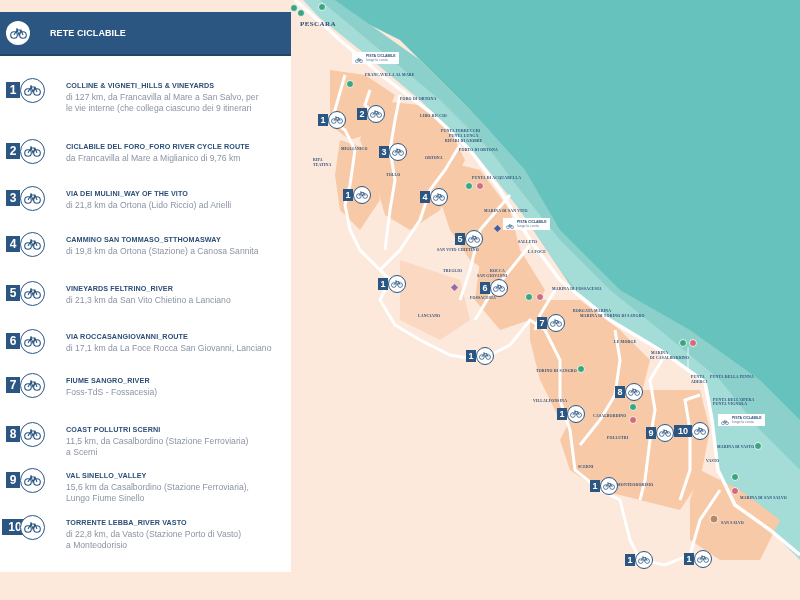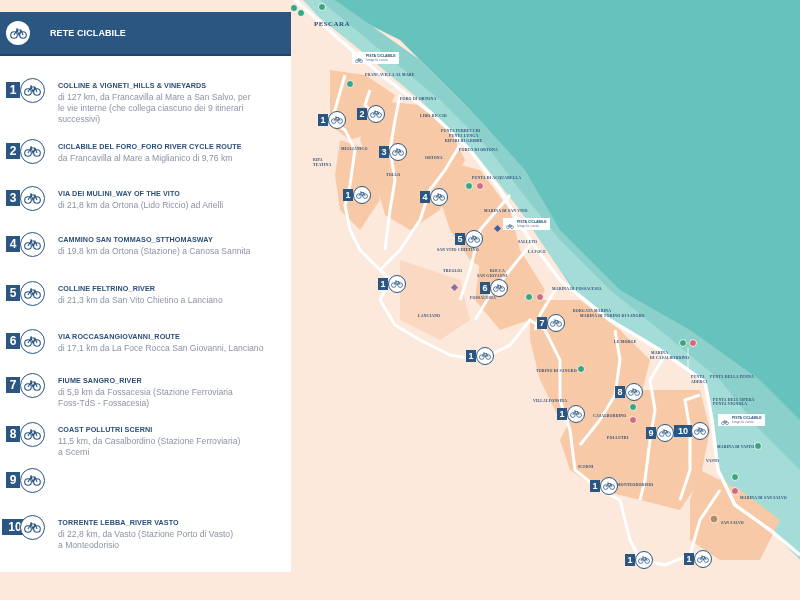--- a/index.html
+++ b/index.html
@@ -28,26 +28,26 @@
     position: absolute; left: 6px; top: 4px; height: 16px; min-width: 14px; padding: 0 2px;
     background: #2b5682; color: #fff; font-weight: bold; font-size: 12px;
     display: flex; align-items: center; justify-content: center;
   }
   .num-box.wide { left: 2px; width: 26px; }
   .bike-circle {
     position: absolute; left: 20px; top: 0; width: 25px; height: 25px; border-radius: 50%;
     background: #fff; border: 1.3px solid #2b5682;
     display: flex; align-items: center; justify-content: center;
   }
-  .route-text { margin-left: 12px; padding-top: 3px; }
+  .route-text { margin-left: 20px; padding-top: 3px; }
   .route-title { font-size: 7.2px; font-weight: bold; color: #2b4e78; letter-spacing: 0.1px; }
   .route-desc { font-size: 8.6px; color: #8b93a3; line-height: 11px; margin-top: 2px; }
 
   .place { position: absolute; font-family: "Liberation Serif", serif; font-size: 3.8px; color: #2b4e78; font-weight: bold; white-space: nowrap; letter-spacing: 0.2px; }
-  .place.big { font-size: 7px; letter-spacing: 0.4px; margin-left: 14px; }
+  .place.big { font-size: 7px; letter-spacing: 0.4px; }
 
   .map-badge { position: absolute; width: 26px; height: 18px; }
   .map-badge .mb-num {
     position: absolute; left: 0; top: 3px; height: 12px; min-width: 10px; padding: 0 1px;
     background: #2b5682; color: #fff; font-weight: bold; font-size: 9px;
     display: flex; align-items: center; justify-content: center;
   }
   .map-badge .mb-circle {
     position: absolute; left: 10px; top: 0; width: 18px; height: 18px; border-radius: 50%;
     background: #fff; border: 1px solid #2b5682; display: flex; align-items: center; justify-content: center;
@@ -399,21 +399,20 @@
               <circle cx="13" cy="7" r="3.3" fill="none" stroke="#2b5682" stroke-width="1.1"></circle>
               <path d="M4,7 L7,2 L11,2 L13,7 M7,2 L9,7 L11,2 M6,1 L8,1" fill="none" stroke="#2b5682" stroke-width="1.1"></path>
             </svg>
           </div>
     </div>
     <div class="route-text">
       <div class="route-title">COLLINE &amp; VIGNETI_HILLS &amp; VINEYARDS</div>
       <div class="route-desc">
             <div>di 127 km, da Francavilla al Mare a San Salvo, per</div>
             <div> le vie interne (che collega ciascuno dei 9 itinerari</div>
-            <div>successivi)</div>
           </div>
     </div>
       </div>
       <div class="route" style="top: 127px;">
     <div class="badge">
       <div class="num-box">2</div>
       <div class="bike-circle">
             <svg width="17" height="11" viewBox="0 0 17 11">
               <circle cx="4" cy="7" r="3.3" fill="none" stroke="#2b5682" stroke-width="1.1"></circle>
               <circle cx="13" cy="7" r="3.3" fill="none" stroke="#2b5682" stroke-width="1.1"></circle>
@@ -469,21 +468,21 @@
       <div class="num-box">5</div>
       <div class="bike-circle">
             <svg width="17" height="11" viewBox="0 0 17 11">
               <circle cx="4" cy="7" r="3.3" fill="none" stroke="#2b5682" stroke-width="1.1"></circle>
               <circle cx="13" cy="7" r="3.3" fill="none" stroke="#2b5682" stroke-width="1.1"></circle>
               <path d="M4,7 L7,2 L11,2 L13,7 M7,2 L9,7 L11,2 M6,1 L8,1" fill="none" stroke="#2b5682" stroke-width="1.1"></path>
             </svg>
           </div>
     </div>
     <div class="route-text">
-      <div class="route-title">COLLINE FELTRINO_RIVER</div>
+      <div class="route-title">VINEYARDS FELTRINO_RIVER</div>
       <div class="route-desc">
             <div>di 21,3 km da San Vito Chietino a Lanciano</div>
           </div>
     </div>
       </div>
       <div class="route" style="top: 317px;">
     <div class="badge">
       <div class="num-box">6</div>
       <div class="bike-circle">
             <svg width="17" height="11" viewBox="0 0 17 11">
@@ -507,21 +506,20 @@
             <svg width="17" height="11" viewBox="0 0 17 11">
               <circle cx="4" cy="7" r="3.3" fill="none" stroke="#2b5682" stroke-width="1.1"></circle>
               <circle cx="13" cy="7" r="3.3" fill="none" stroke="#2b5682" stroke-width="1.1"></circle>
               <path d="M4,7 L7,2 L11,2 L13,7 M7,2 L9,7 L11,2 M6,1 L8,1" fill="none" stroke="#2b5682" stroke-width="1.1"></path>
             </svg>
           </div>
     </div>
     <div class="route-text">
       <div class="route-title">FIUME SANGRO_RIVER</div>
       <div class="route-desc">
-            <div>di 5,9 km da Fossacesia (Stazione Ferroviaria</div>
             <div>Foss-TdS - Fossacesia)</div>
           </div>
     </div>
       </div>
       <div class="route" style="top: 410px;">
     <div class="badge">
       <div class="num-box">8</div>
       <div class="bike-circle">
             <svg width="17" height="11" viewBox="0 0 17 11">
               <circle cx="4" cy="7" r="3.3" fill="none" stroke="#2b5682" stroke-width="1.1"></circle>
@@ -542,20 +540,27 @@
     <div class="badge">
       <div class="num-box">9</div>
       <div class="bike-circle">
             <svg width="17" height="11" viewBox="0 0 17 11">
               <circle cx="4" cy="7" r="3.3" fill="none" stroke="#2b5682" stroke-width="1.1"></circle>
               <circle cx="13" cy="7" r="3.3" fill="none" stroke="#2b5682" stroke-width="1.1"></circle>
               <path d="M4,7 L7,2 L11,2 L13,7 M7,2 L9,7 L11,2 M6,1 L8,1" fill="none" stroke="#2b5682" stroke-width="1.1"></path>
             </svg>
           </div>
     </div>
+    <div class="route-text">
+      <div class="route-title">VAL SINELLO_VALLEY</div>
+      <div class="route-desc">
+            <div>15,6 km da Casalbordino (Stazione Ferroviaria),</div>
+            <div>Lungo Fiume Sinello</div>
+          </div>
+    </div>
       </div>
       <div class="route" style="top: 503px;">
     <div class="badge">
       <div class="num-box wide">10</div>
       <div class="bike-circle">
             <svg width="17" height="11" viewBox="0 0 17 11">
               <circle cx="4" cy="7" r="3.3" fill="none" stroke="#2b5682" stroke-width="1.1"></circle>
               <circle cx="13" cy="7" r="3.3" fill="none" stroke="#2b5682" stroke-width="1.1"></circle>
               <path d="M4,7 L7,2 L11,2 L13,7 M7,2 L9,7 L11,2 M6,1 L8,1" fill="none" stroke="#2b5682" stroke-width="1.1"></path>
             </svg>

